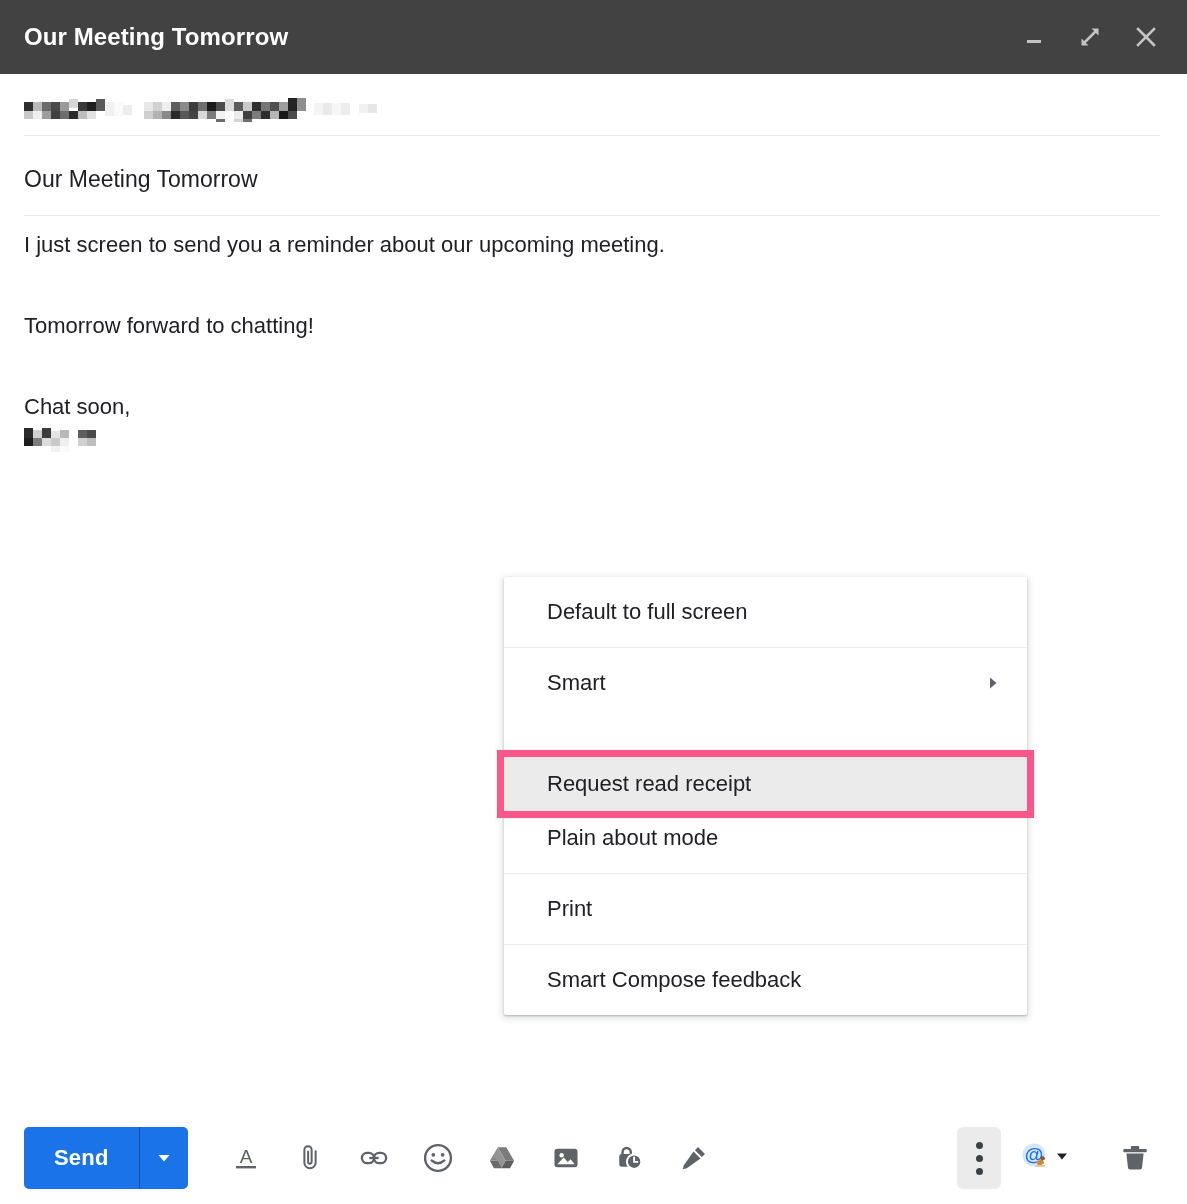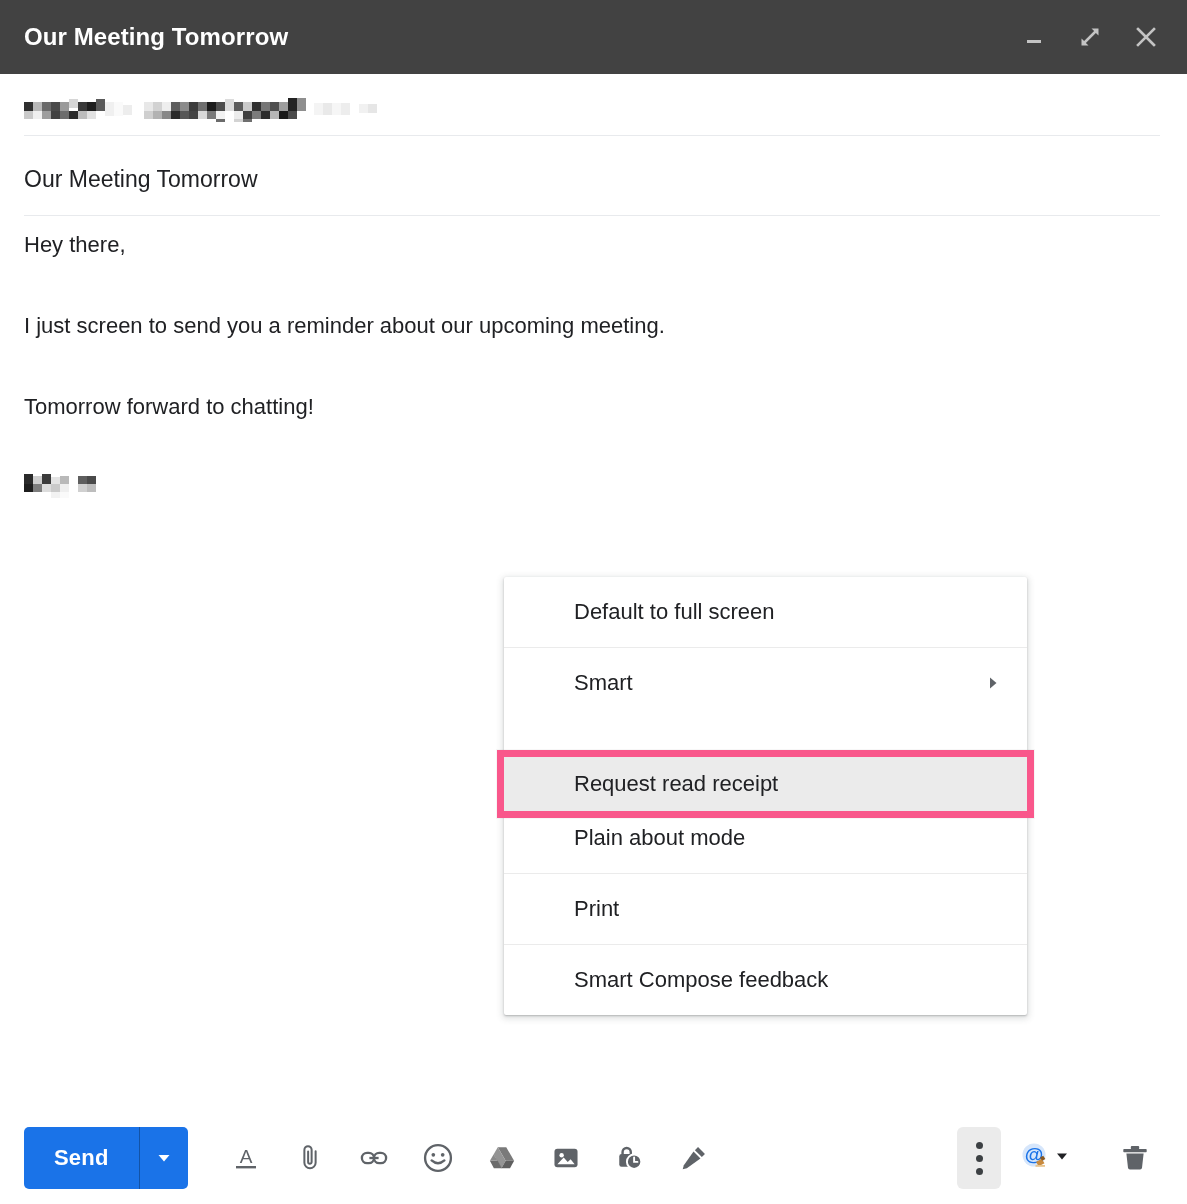--- a/index.html
+++ b/index.html
@@ -101,21 +101,21 @@
     z-index: 40;
   }
   .menu-group + .menu-group { border-top: 1px solid #ebebeb; }
   .menu-group { padding: 8px 0; }
 
   .menu-item {
     position: relative;
     height: 54px;
     display: flex;
     align-items: center;
-    padding: 0 26px 0 70px;
+    padding: 0 26px 0 43px;
     font-size: 22px;
     color: #202124;
     cursor: pointer;
     white-space: nowrap;
   }
   .menu-item .submenu-arrow {
     margin-left: auto;
     display: flex;
     align-items: center;
   }
@@ -313,23 +313,23 @@
         </svg>
       </span>
     </div>
   </div>
 
   <div class="field-row subject-row">
     <div class="subject-text">Our Meeting Tomorrow</div>
   </div>
 
   <div class="body-area">
-    <div class="body-line">Hey there,</div>
     <div class="body-line">I just screen to send you a reminder about our upcoming meeting.</div>
     <div class="body-line">Tomorrow forward to chatting!</div>
+    <div class="body-line tight">Chat soon,</div>
     <div>
       <svg width="86" height="26" viewBox="0 0 86 26" aria-hidden="true">
         <g shape-rendering="crispEdges">
           <rect x="0" y="0" width="9" height="10" fill="#2a2a2a"></rect>
           <rect x="9" y="2" width="9" height="8" fill="#cfcfcf"></rect>
           <rect x="18" y="0" width="9" height="10" fill="#3b3b3b"></rect>
           <rect x="27" y="3" width="9" height="7" fill="#e4e4e4"></rect>
           <rect x="36" y="2" width="9" height="8" fill="#b9b9b9"></rect>
           <rect x="54" y="2" width="9" height="8" fill="#5e5e5e"></rect>
           <rect x="63" y="2" width="9" height="8" fill="#4a4a4a"></rect>

